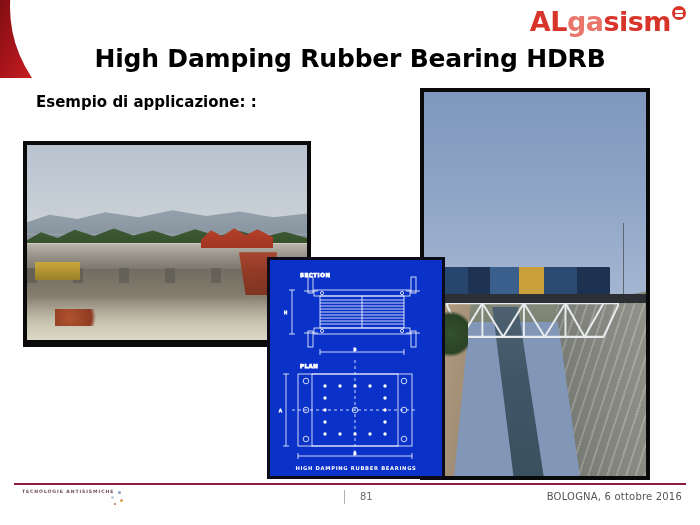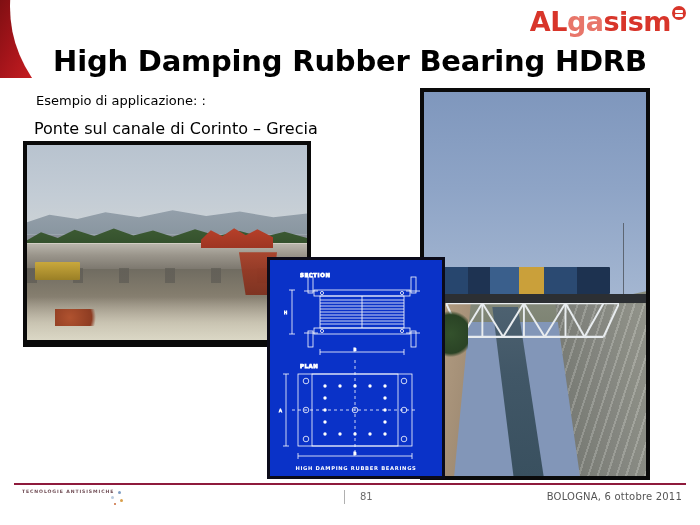--- a/index.html
+++ b/index.html
@@ -97,34 +97,34 @@
   }
 
   
   .slide-title {
     position: absolute;
     left: 0;
     right: 0;
     top: 44px;
     text-align: center;
     font-family: "DejaVu Sans", sans-serif;
-    font-size: 29px;
+    font-size: 25px;
     font-weight: bold;
     color: #000000;
     letter-spacing: -0.2px;
   }
 
   
   .lead-bold {
     position: absolute;
     left: 36px;
     top: 93px;
     font-family: "DejaVu Sans", sans-serif;
-    font-size: 13px;
-    font-weight: normal;
+    font-size: 15px;
+    font-weight: bold;
     color: #000000;
   }
   .lead-sub {
     position: absolute;
     left: 34px;
     top: 119px;
     font-family: "DejaVu Sans", sans-serif;
     font-size: 16px;
     font-weight: normal;
     color: #000000;
@@ -410,21 +410,20 @@
     <span class="algasism-mark">
       <span class="disc"></span>
       <span class="bar"></span>
       <span class="bar2"></span>
     </span>
   </div>
 
   <div class="slide-title">High Damping Rubber Bearing HDRB</div>
 
   <div class="lead-bold">Esempio di applicazione: :</div>
-  <div class="lead-sub">Ponte sul canale di Corinto – Grecia</div>
 
   <div class="photo-left">
     <div class="frame">
       <div class="pl-sky"></div>
       <div class="pl-hills"></div>
       <div class="pl-trees"></div>
       <div class="pl-ground"></div>
       <div class="pl-deck"></div>
       <div class="pl-piers"></div>
       <div class="pl-crane"></div>
@@ -585,15 +584,15 @@
       <i></i>
         <i></i>
         <i></i>
         <i></i>
     </div>
     <div class="alga-tagline">TECNOLOGIE ANTISISMICHE</div>
   </div>
 
   <div class="footer-page-divider"></div>
   <div class="footer-page">81</div>
-  <div class="footer-right">BOLOGNA, 6 ottobre 2011</div>
+  <div class="footer-right">BOLOGNA, 6 ottobre 2016</div>
 
 </div>
 
 </body></html>

